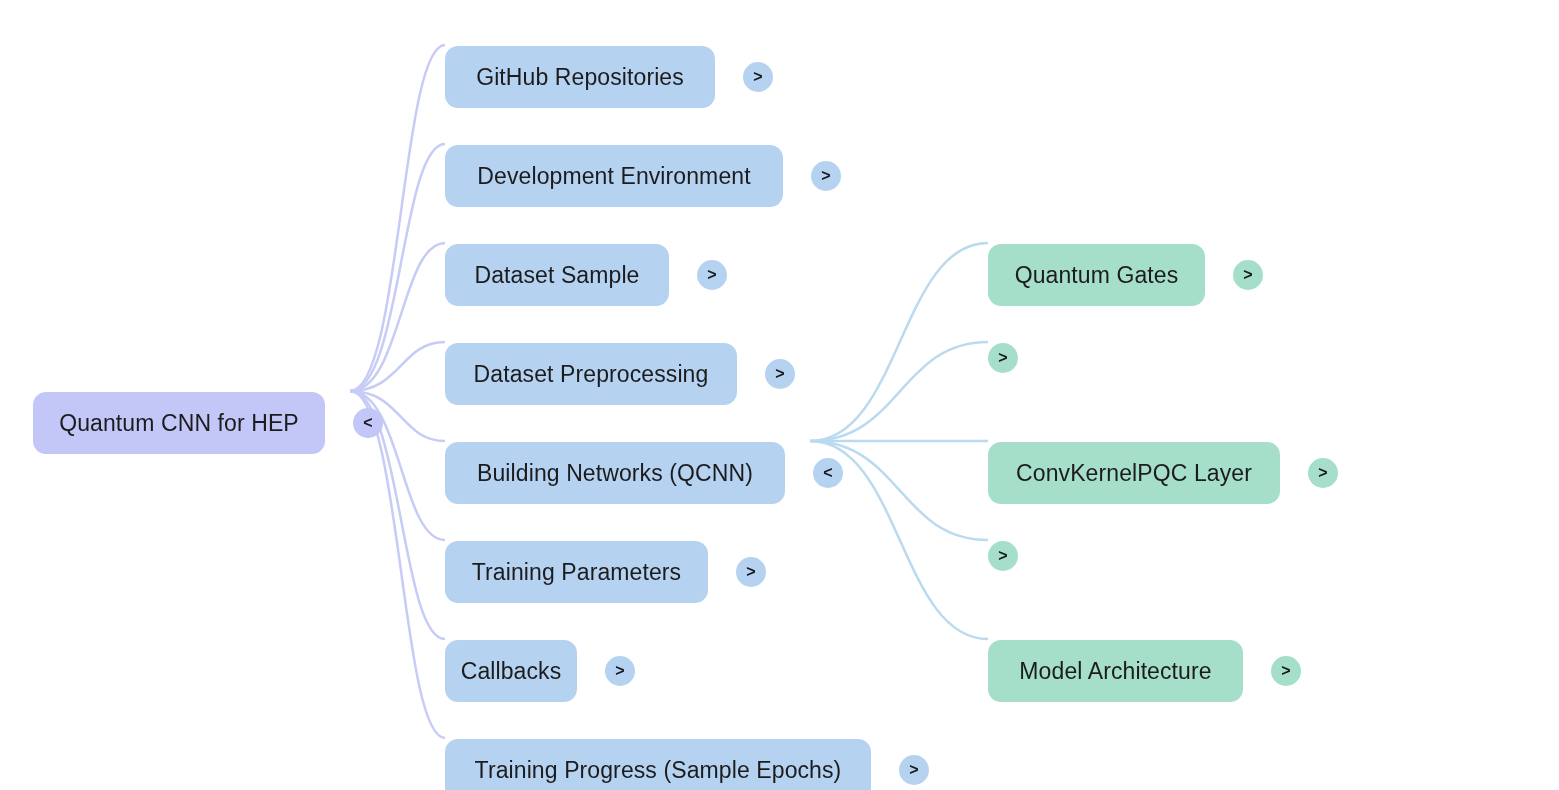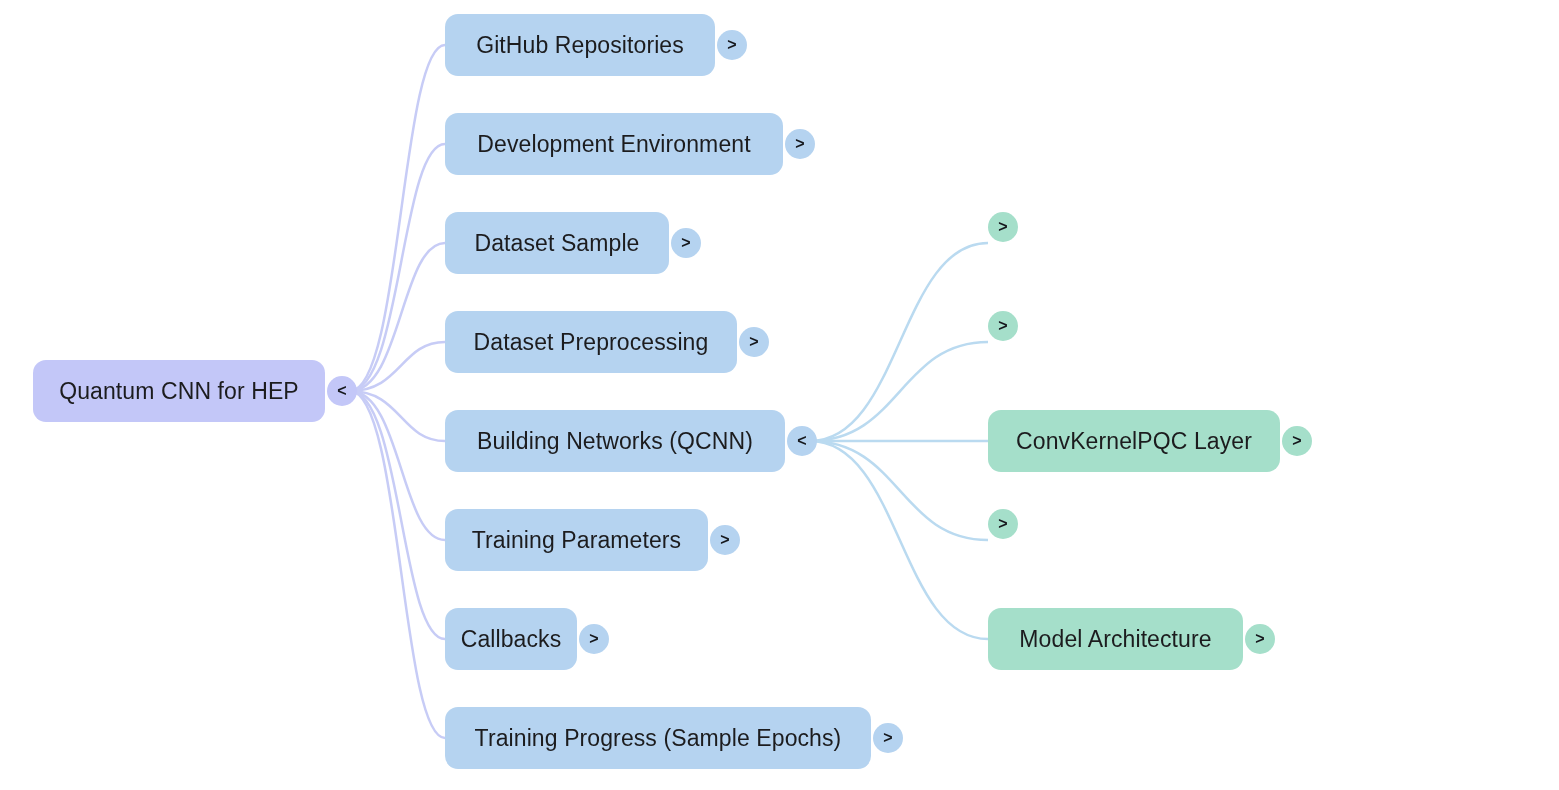--- a/index.html
+++ b/index.html
@@ -13,21 +13,21 @@
   }
   *{margin:0;padding:0;box-sizing:border-box;}
   html,body{width:1559px;height:790px;background:var(--bg);overflow:hidden;}
   body{font-family:"Liberation Sans", sans-serif;color:var(--text);}
   .canvas{position:relative;width:1559px;height:790px;background:var(--bg);}
   svg.links{position:absolute;left:0;top:0;width:1559px;height:790px;z-index:1;}
   svg.links path{fill:none;stroke-width:2.5px;}
   path.link-root{stroke:var(--link-root);}
   path.link-hub{stroke:var(--link-level1);}
   .node-row{
-    position:absolute;display:flex;align-items:center;gap:2px;z-index:2;
+    position:absolute;display:flex;align-items:center;gap:28px;z-index:2;margin-top:32px;
   }
   .node-box{
     height:62px;border-radius:13px;display:flex;align-items:center;justify-content:center;
     padding:0 18px;font-size:23px;letter-spacing:.1px;white-space:nowrap;cursor:pointer;
   }
   .node-box.root{background:var(--root-fill);text-align:right;}
   .node-box.lvl1{background:var(--level1-fill);}
   .node-box.lvl2{background:var(--level2-fill);}
   .toggle{
     width:30px;height:30px;border-radius:50%;flex:0 0 30px;
@@ -118,20 +118,23 @@
   </div>
 
   <div class="node-row" style="left:445px;top:707px">
     <div class="node-box lvl1" style="width:426px">
       <span>Training Progress (Sample Epochs)</span>
     </div>
     <div class="toggle lvl1">&gt;</div>
   </div>
 
   <div class="node-row" style="left:988px;top:212px">
+    <div class="node-box lvl2" style="width:217px">
+      <span>Quantum Gates</span>
+    </div>
     <div class="toggle lvl2">&gt;</div>
   </div>
 
   <div class="node-row" style="left:988px;top:311px">
     <div class="toggle lvl2">&gt;</div>
   </div>
 
   <div class="node-row" style="left:988px;top:410px">
     <div class="node-box lvl2" style="width:292px">
       <span>ConvKernelPQC Layer</span>

